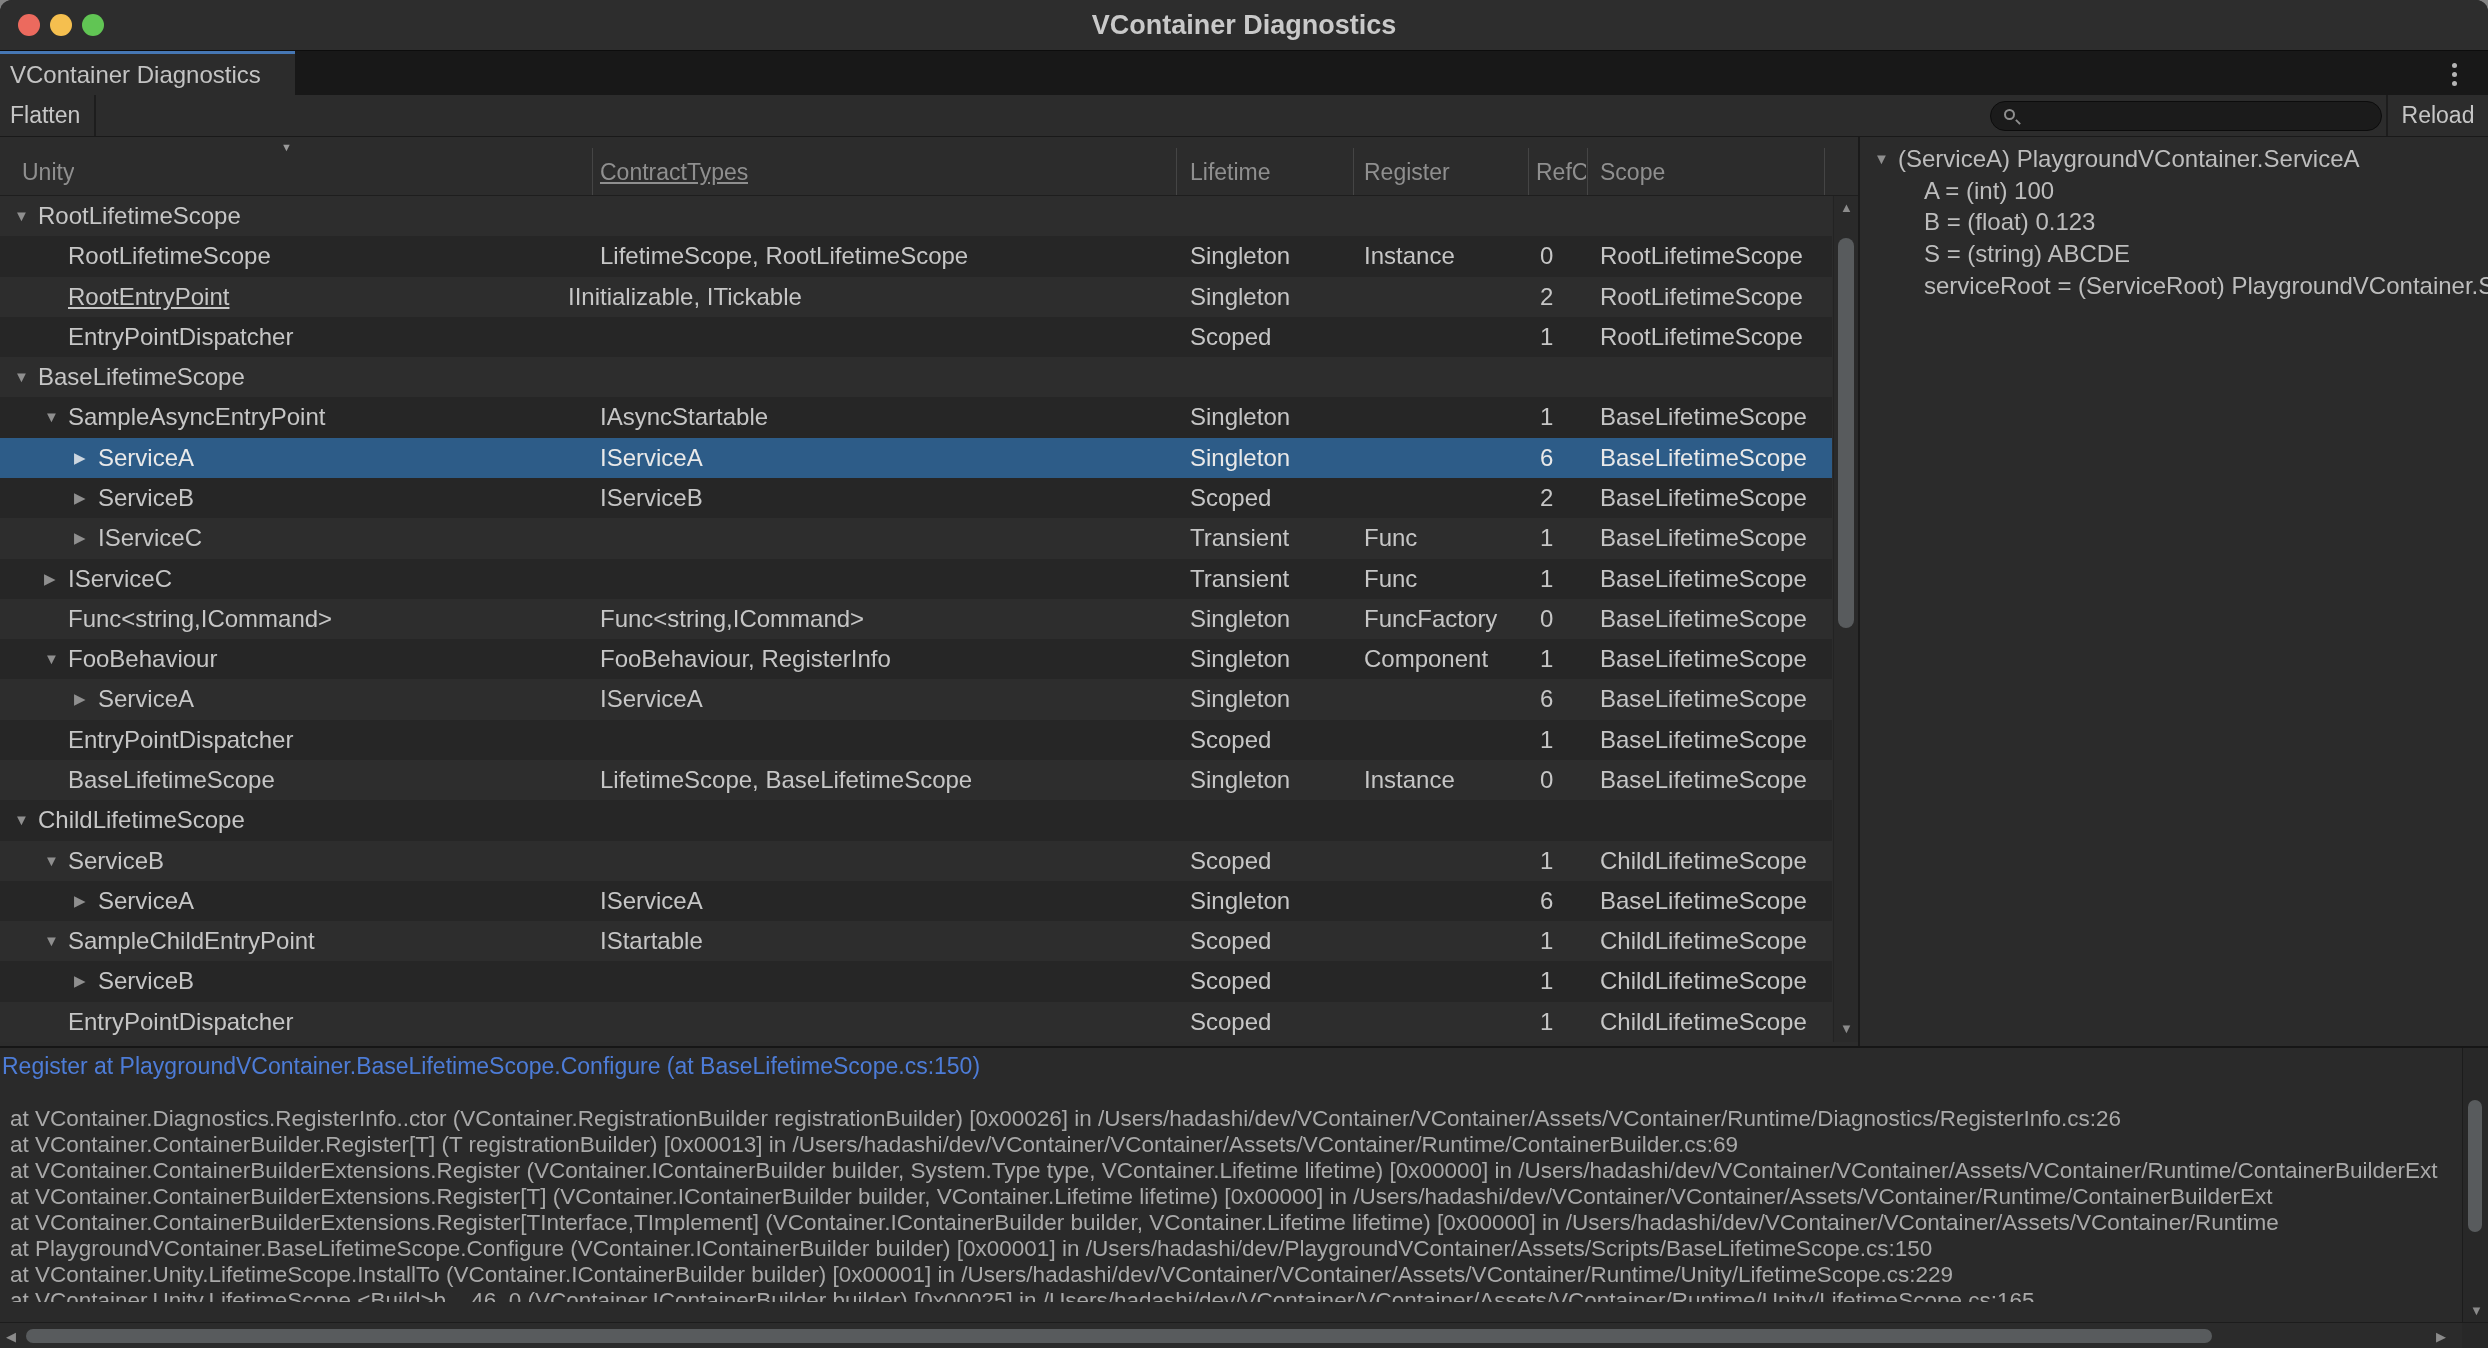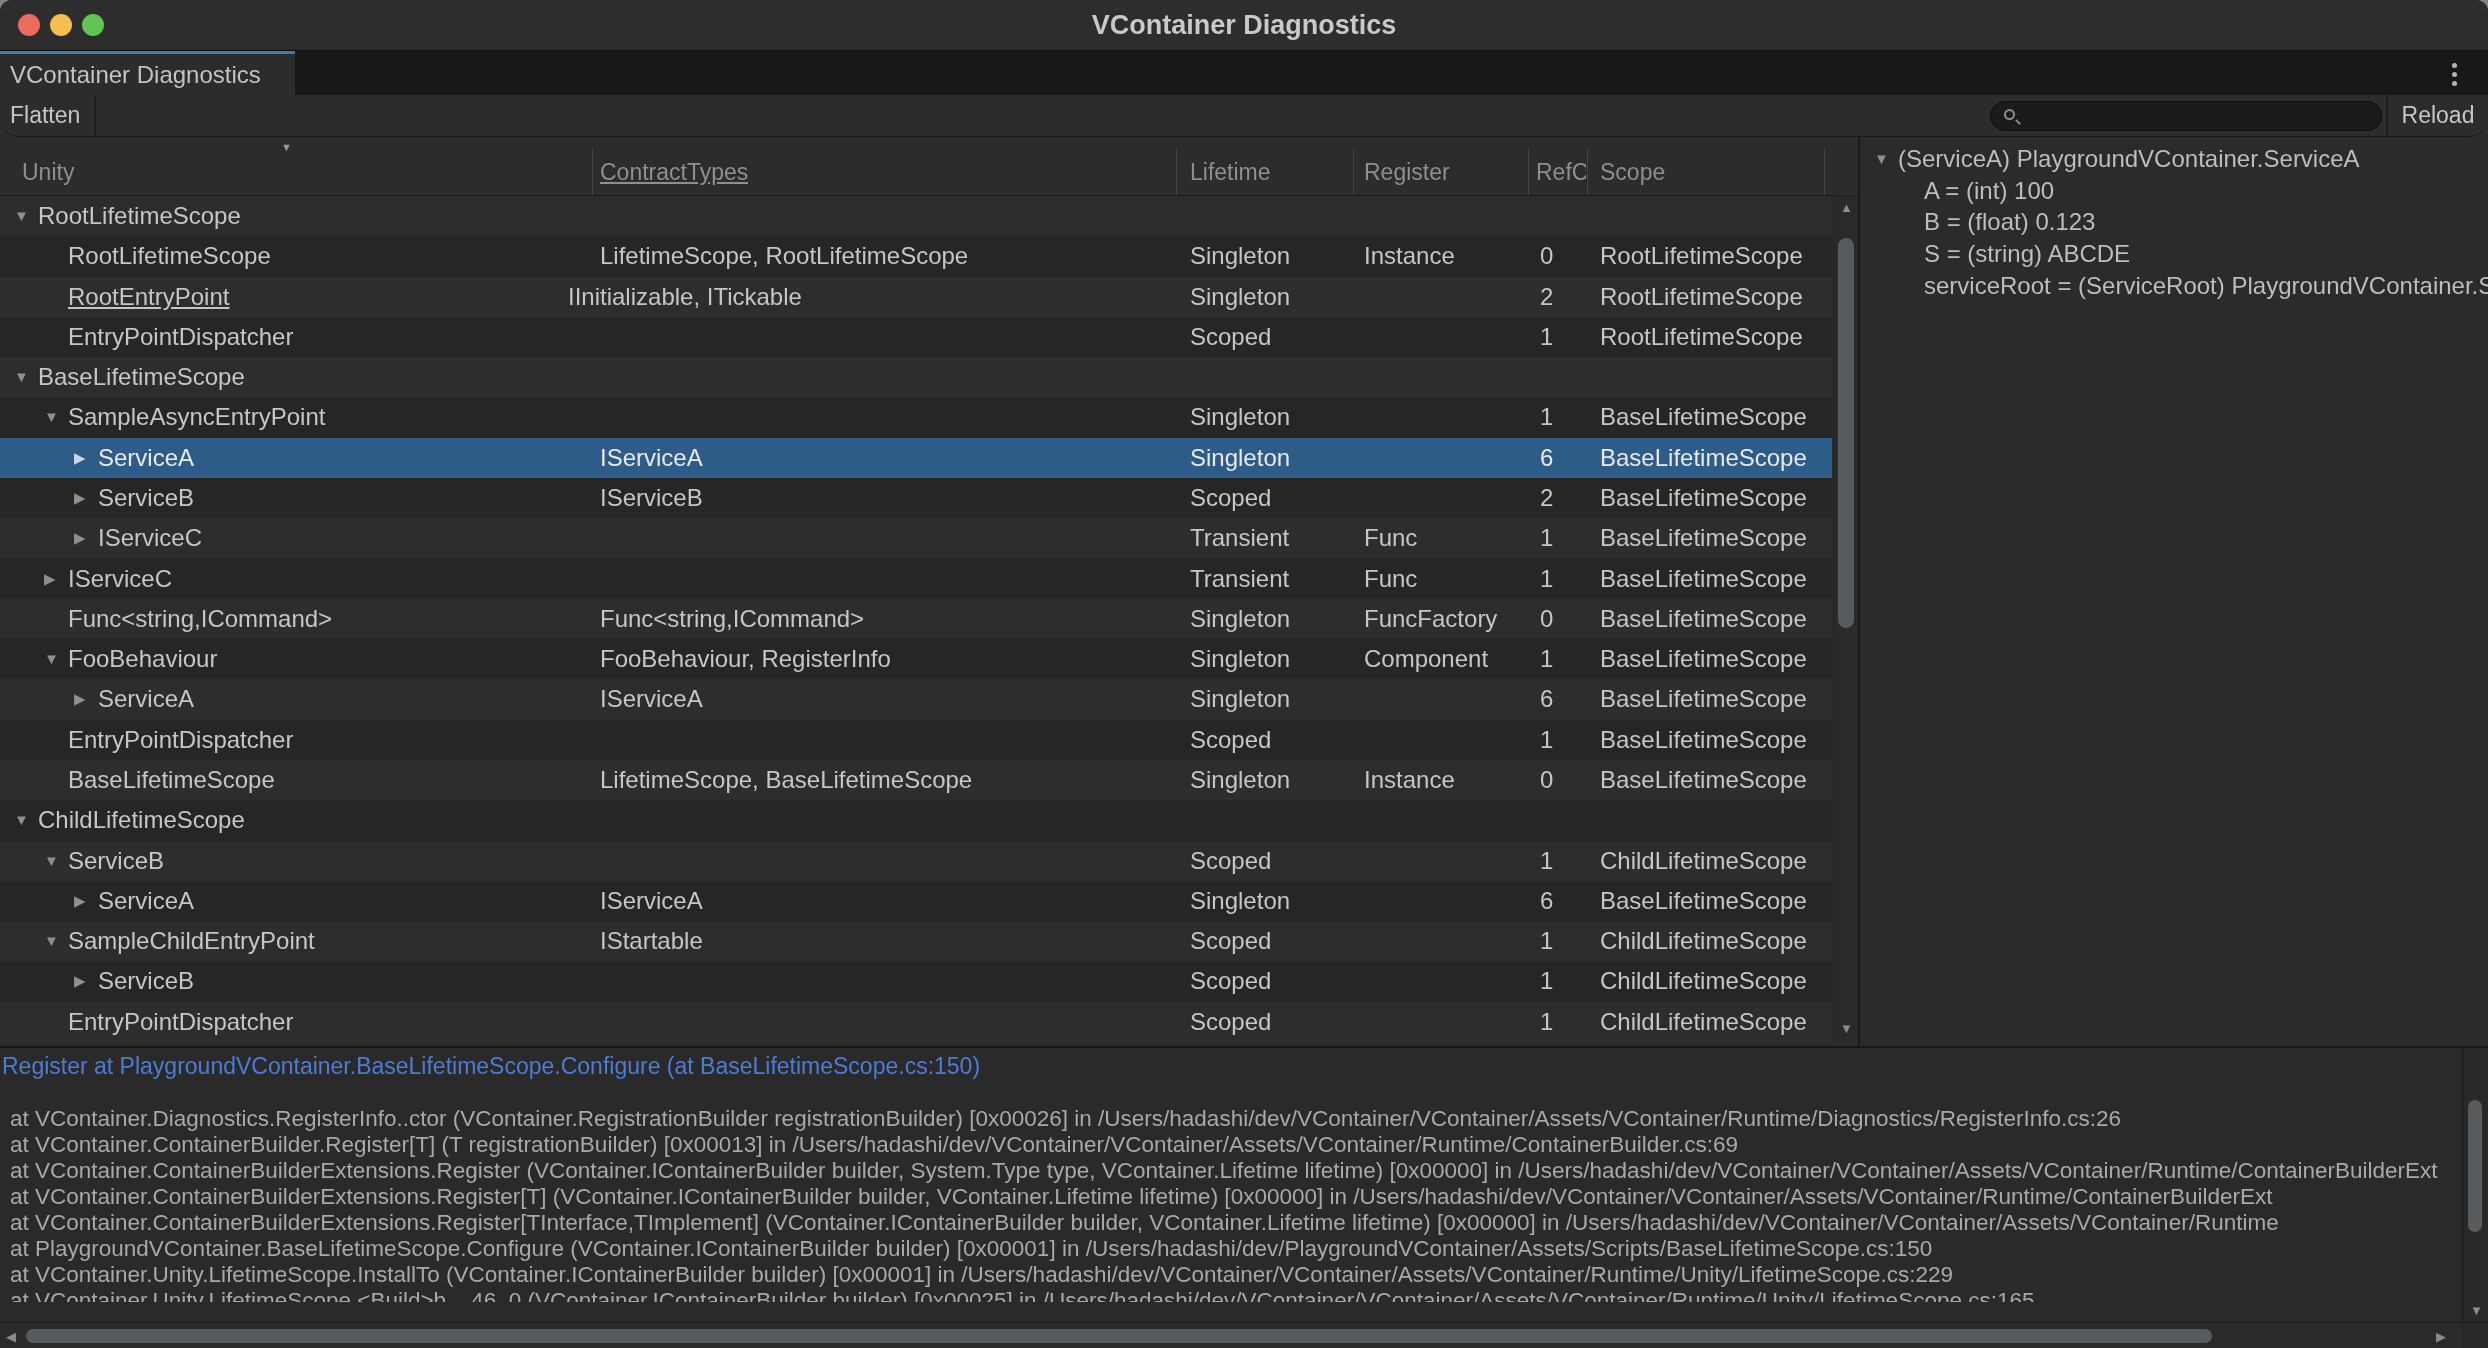--- a/index.html
+++ b/index.html
@@ -18,21 +18,21 @@
 
   
   .tabbar{position:absolute;left:0;top:50px;width:100%;height:45px;background:#181818;border-top:1px solid #0d0d0d;}
   .tab{position:absolute;left:0;top:0;width:295px;height:45px;background:#2c2c2c;border-top:3px solid #4677b4;}
   .tab-label{position:absolute;left:10px;top:0;height:42px;line-height:42px;font-size:24px;color:#c3c3c3;white-space:nowrap;}
   .kebab{position:absolute;right:24px;top:9px;width:20px;height:28px;display:flex;flex-direction:column;
          align-items:center;justify-content:center;gap:4px;cursor:pointer;}
   .kebab i{width:5px;height:5px;border-radius:50%;background:#b5b5b5;}
 
   
-  .toolbar{position:absolute;left:0;top:95px;width:100%;height:42px;background:#2c2c2c;border-bottom:1px solid #191919;border-radius:19px;}
+  .toolbar{position:absolute;left:0;top:95px;width:100%;height:42px;background:#2c2c2c;border-bottom:1px solid #191919;}
   .flatten{position:absolute;left:0;top:0;height:41px;line-height:41px;padding:0 10px;font-size:23px;color:#c6c6c6;}
   .tool-sep{position:absolute;left:94px;top:0;width:2px;height:41px;background:#1d1d1d;}
   .searchbox{position:absolute;left:1990px;top:6px;width:392px;height:30px;border-radius:15px;
              background:#1b1b1b;border:1px solid #0c0c0c;}
   .searchbox input{position:absolute;left:40px;top:1px;width:340px;height:26px;background:transparent;border:none;
              outline:none;color:#cccccc;font-size:21px;}
   .mag{position:absolute;left:13px;top:7px;width:11px;height:11px;border:2px solid #8f8f8f;border-radius:50%;}
   .mag::after{content:"";position:absolute;left:9px;top:10px;width:6px;height:2px;background:#8f8f8f;
              transform:rotate(45deg);}
   .reload{position:absolute;right:0;top:0;width:102px;height:41px;line-height:41px;text-align:center;
@@ -171,20 +171,21 @@
           <span class="cell" style="left: 38px; width: 554px;">BaseLifetimeScope</span>
           <span class="cell" style="left: 600px; width: 574px;"></span>
           <span class="cell" style="left: 1190px; width: 162px;"></span>
           <span class="cell" style="left: 1364px; width: 162px;"></span>
           <span class="cell" style="left: 1540px; width: 46px;"></span>
           <span class="cell" style="left: 1600px; width: 230px;"></span>
         </div>
         <div class="trow">
           <span class="fold" style="left: 44px;">▼</span>
           <span class="cell" style="left: 68px; width: 524px;">SampleAsyncEntryPoint</span>
+          <span class="cell" style="left: 600px; width: 574px;">IAsyncStartable</span>
           <span class="cell" style="left: 1190px; width: 162px;">Singleton</span>
           <span class="cell" style="left: 1364px; width: 162px;"></span>
           <span class="cell" style="left: 1540px; width: 46px;">1</span>
           <span class="cell" style="left: 1600px; width: 230px;">BaseLifetimeScope</span>
         </div>
         <div class="trow sel">
           <span class="fold" style="left: 74px;">▶</span>
           <span class="cell" style="left: 98px; width: 494px;">ServiceA</span>
           <span class="cell" style="left: 600px; width: 574px;">IServiceA</span>
           <span class="cell" style="left: 1190px; width: 162px;">Singleton</span>

